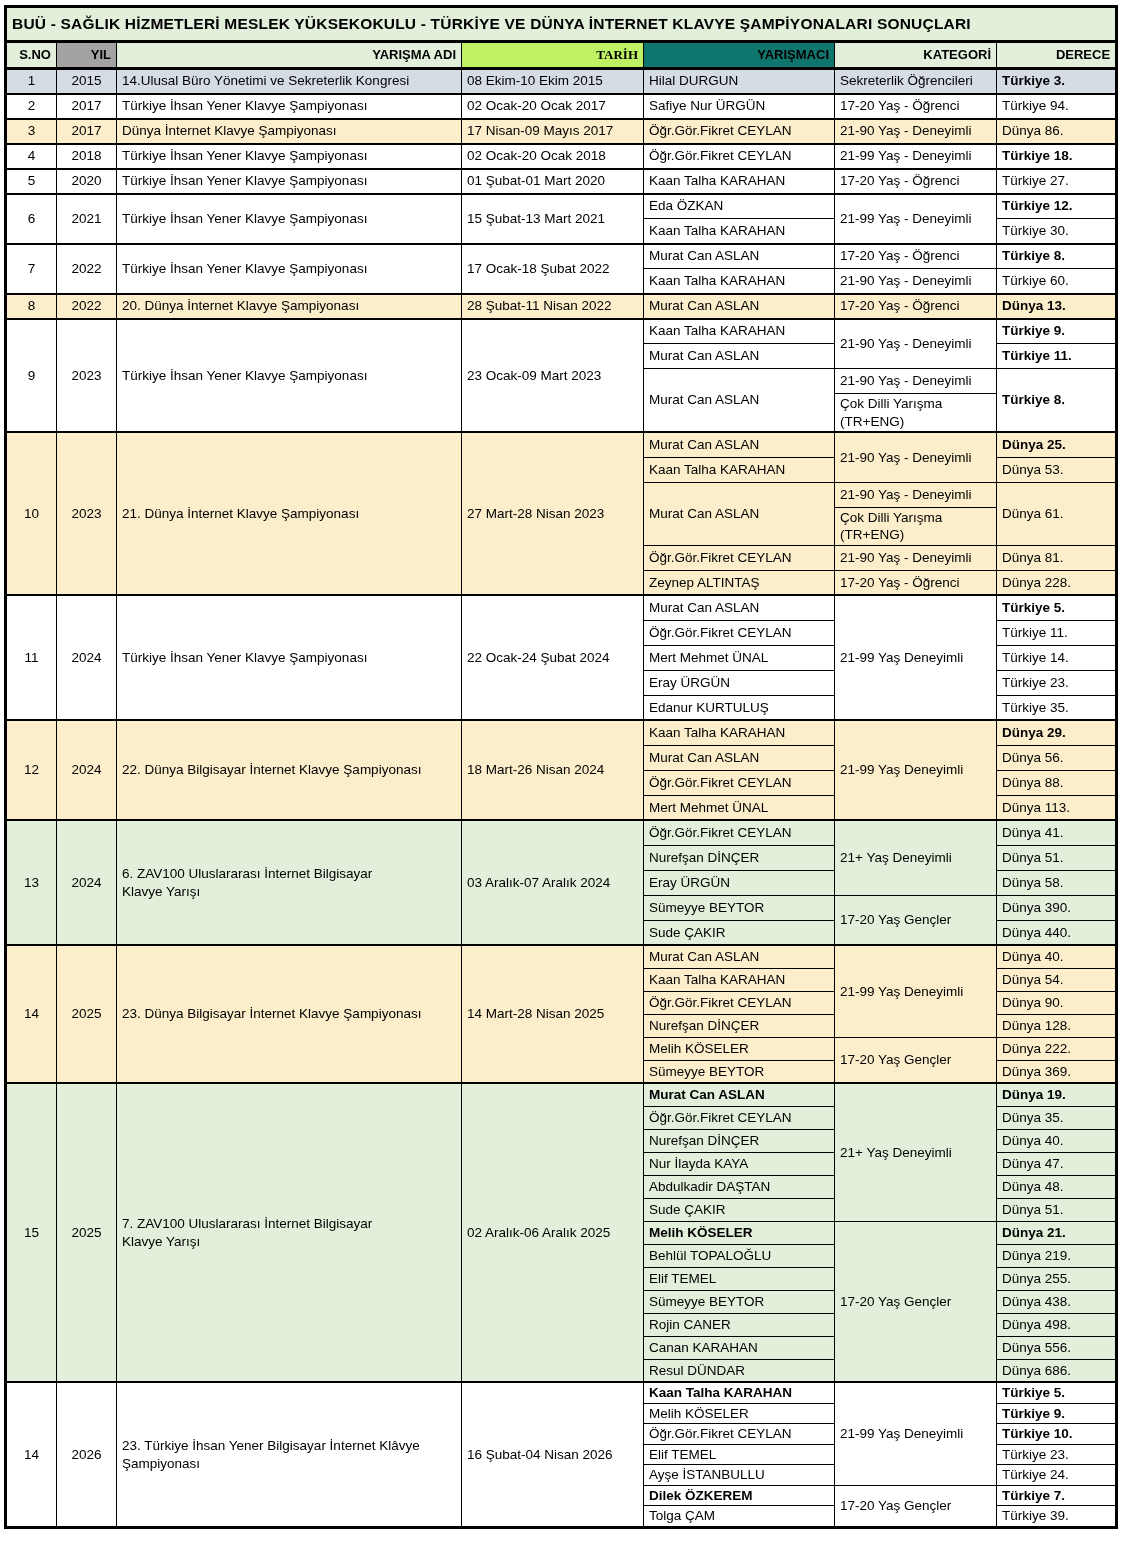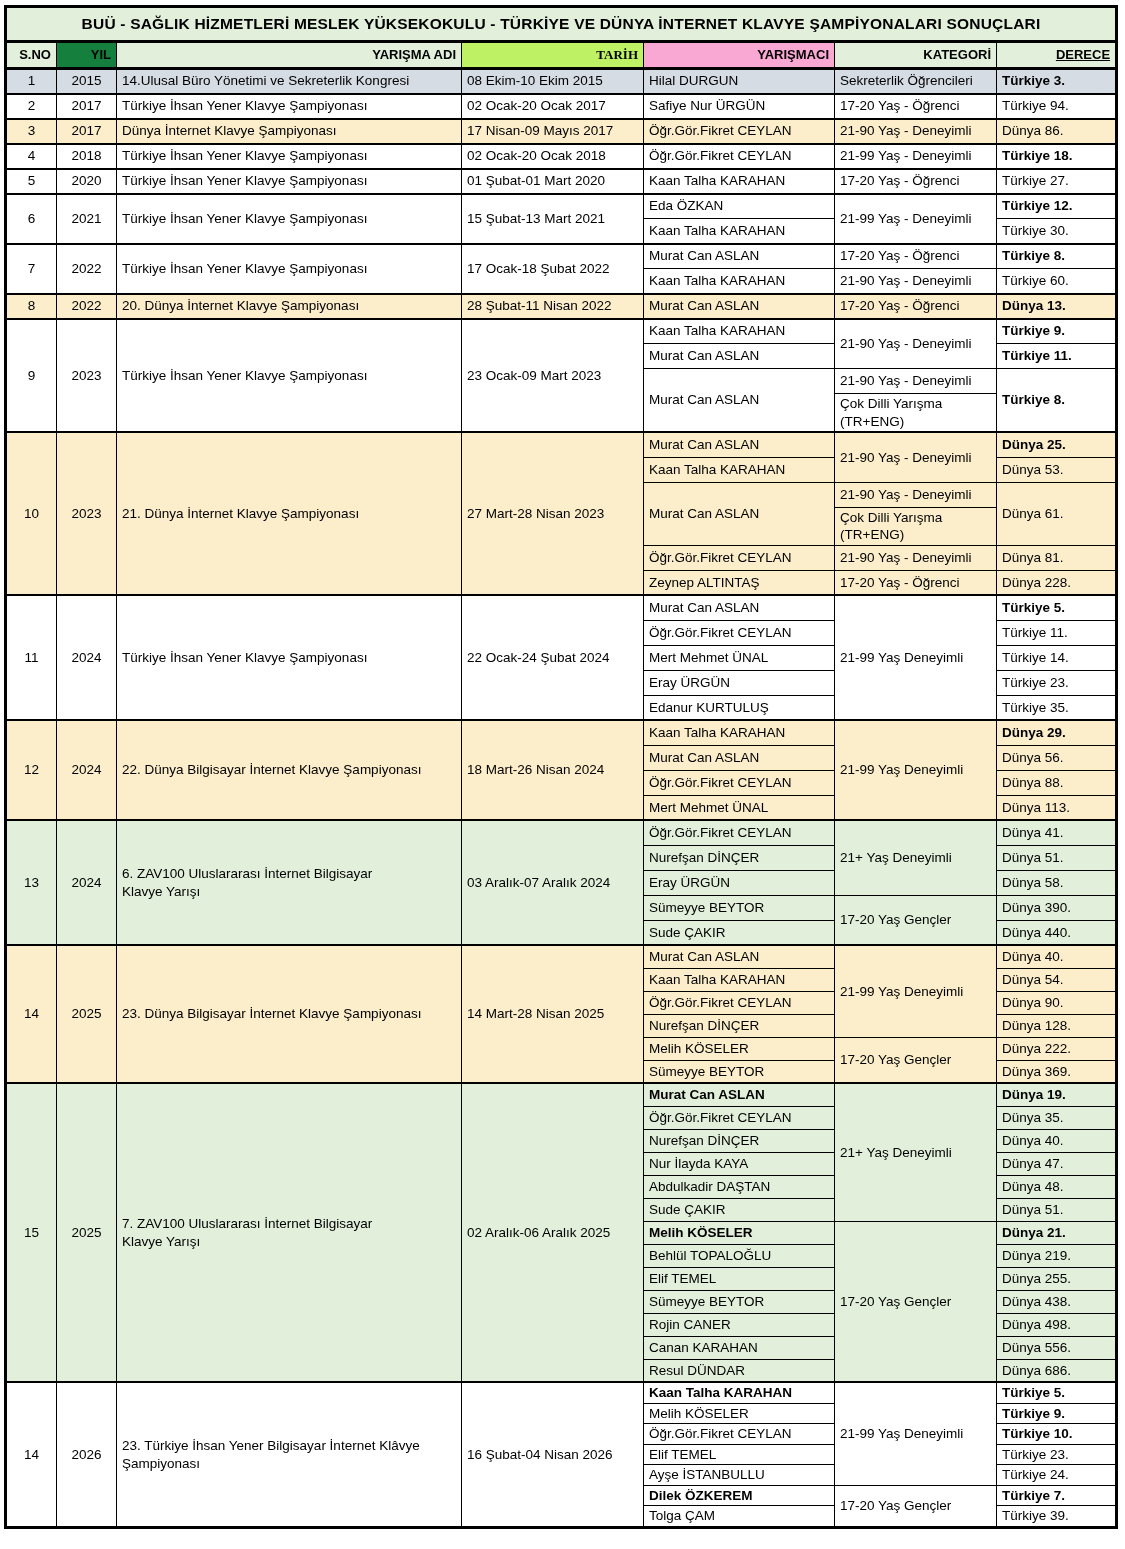--- a/index.html
+++ b/index.html
@@ -3,21 +3,21 @@
 <meta charset="utf-8">
 <style>
   html,body{margin:0;padding:0;background:#ffffff;}
   body{font-family:"Liberation Sans",sans-serif;color:#000;}
   .page{padding:5px 4px;}
   table{border-collapse:collapse;border:3px solid #000;table-layout:fixed;width:1113px;}
   col.c-sno{width:51px;} col.c-yil{width:60px;} col.c-ad{width:345px;}
   col.c-tarih{width:182px;} col.c-yar{width:191px;} col.c-kat{width:162px;} col.c-der{width:120px;}
   td,th{border:1px solid #000;font-size:13.5px;line-height:1.3;padding:1px 5px;
         vertical-align:middle;text-align:left;overflow:hidden;white-space:pre-line;}
-  tr.title-row td{font-size:15.5px;font-weight:bold;text-align:center;height:30px;
+  tr.title-row td{font-size:15.5px;font-weight:bold;text-align:left;height:30px;
         border-bottom:3px solid #000;letter-spacing:.2px;}
   tr.head-row th{font-weight:bold;text-align:right;height:22px;font-size:13px;
         border-bottom:3px solid #000;}
   tr.gstart td{border-top:2.5px solid #000;}
   td.c{text-align:center;}
   td.b{font-weight:bold;}
 </style>
 </head>
 <body>
 
@@ -31,26 +31,26 @@
       <col class="c-yar">
         <col class="c-kat">
         <col class="c-der">
     </colgroup>
     <thead>
       <tr class="title-row">
         <td colspan="7" class="hdr" style="background: rgb(226, 239, 218);">BUÜ - SAĞLIK HİZMETLERİ MESLEK YÜKSEKOKULU  -  TÜRKİYE VE DÜNYA İNTERNET KLAVYE ŞAMPİYONALARI SONUÇLARI</td>
       </tr>
       <tr class="head-row">
         <th class="hdr" style="background: rgb(226, 239, 218);">S.NO</th>
-        <th class="hdr" style="background: #15803d;">YIL</th>
+        <th class="hdr" style="background: #a3a3a3;">YIL</th>
         <th class="hdr" style="background: rgb(226, 239, 218);">YARIŞMA ADI</th>
         <th class="hdr" style="background: #bef264; font-family: Liberation Serif, serif;">TARİH</th>
-        <th class="hdr" style="background: #f9a8d4;">YARIŞMACI</th>
+        <th class="hdr" style="background: #0f766e;">YARIŞMACI</th>
         <th class="hdr" style="background: rgb(226, 239, 218);">KATEGORİ</th>
-        <th class="hdr" style="background: rgb(226, 239, 218); text-decoration: underline;">DERECE</th>
+        <th class="hdr" style="background: rgb(226, 239, 218);">DERECE</th>
       </tr>
     </thead>
     <tbody>
         <tr class="gstart" style="height: 25px; background: rgb(214, 220, 228);">
           <td class="c">1</td>
           <td class="c">2015</td>
           <td>14.Ulusal Büro Yönetimi ve Sekreterlik Kongresi</td>
           <td>08 Ekim-10 Ekim 2015</td>
           <td>Hilal DURGUN</td>
           <td>Sekreterlik Öğrencileri</td>

